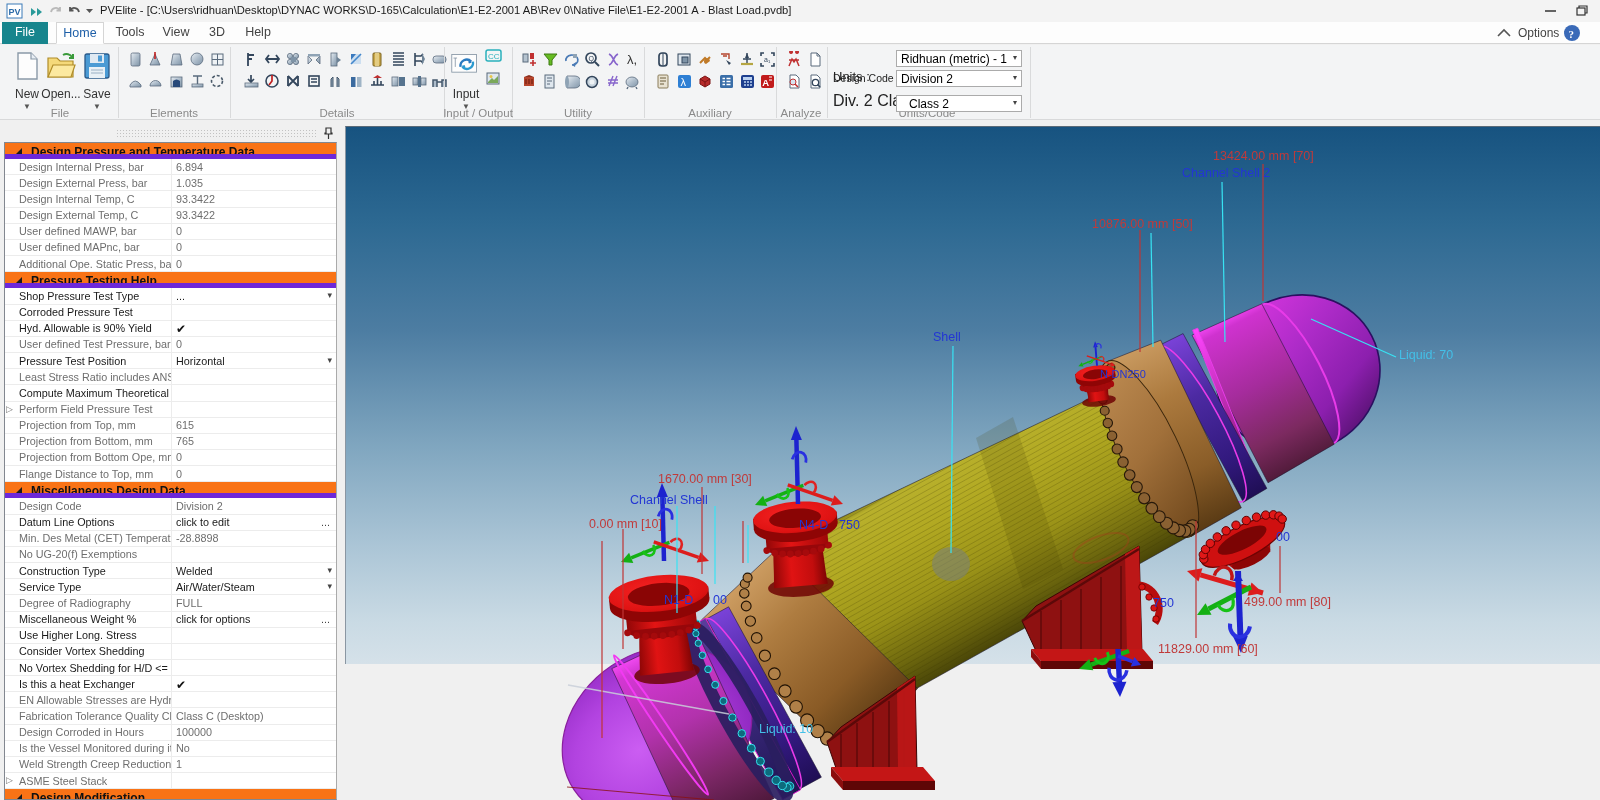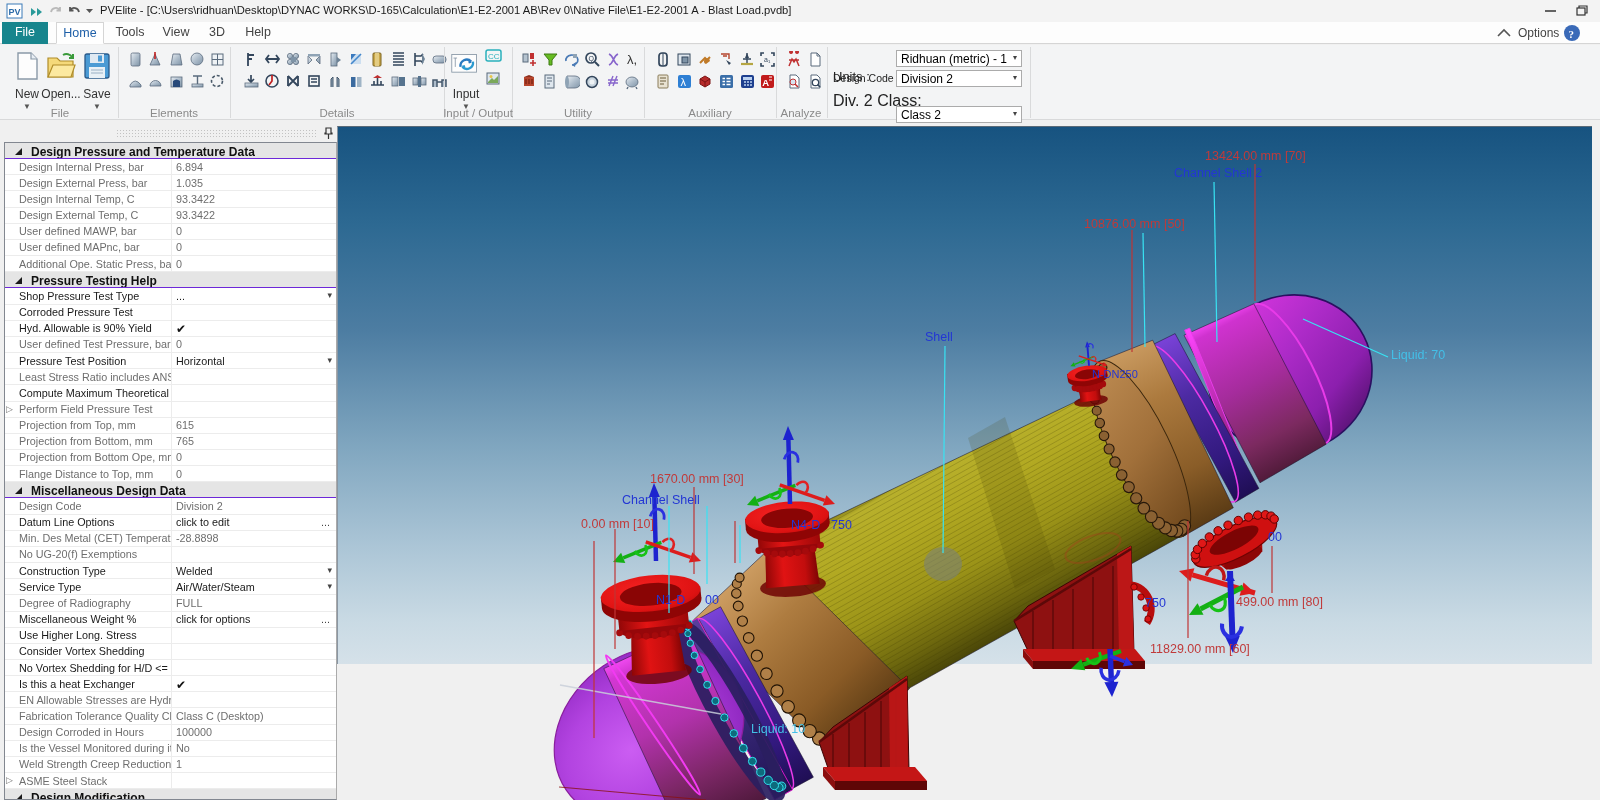--- a/index.html
+++ b/index.html
@@ -11,35 +11,35 @@
 .bigico{position:absolute;width:30px;height:30px}
 .biglab{position:absolute;top:42px;font-size:12px;color:#333;transform:translateX(-50%);white-space:nowrap}
 .caret{position:absolute;font-size:8px;color:#555;transform:translateX(-50%)}
 #panel{position:absolute;left:0;top:125px;width:345px;height:675px;background:#f0f0f0}
 #phead{position:absolute;left:0;top:0;width:338px;height:17px;background:#f0f0f0}
 #pheaddots{position:absolute;left:116px;top:4px;width:202px;height:10px;background-image:radial-gradient(circle,#c2c2c2 0.7px,transparent 0.9px);background-size:3px 3px}
 #pheadtxt{position:absolute;left:5px;top:16px;font-size:16px;color:#333;background:#f0f0f0;padding-right:8px}
 #pin{position:absolute;left:323px;top:2px;width:12px;height:13px;background:#f0f0f0}
 #grid{position:absolute;left:4px;top:17px;width:333px;height:658px;background:#fff;border:1px solid #828790;border-right:1px solid #aaa;overflow:hidden}
 .prow{position:relative;height:16.17px;border-bottom:1px solid #ececec;font-size:10.8px;white-space:nowrap;overflow:hidden}
-.phead{background:#e5e5e5;border-bottom:1px solid #6d28d9}
+.phead{background:#f97316;border-bottom:5px solid #6d28d9}
 .tri{position:absolute;left:10px;top:5px;width:0;height:0;border-bottom:7px solid #1a1a1a;border-left:7px solid transparent}
 .plab-h{position:absolute;left:26px;top:1.5px;font-weight:bold;color:#111;font-size:12px}
 .plab{position:absolute;left:14px;top:1.5px;width:152px;overflow:hidden}
 .plab-g{color:#6e6e6e}
 .plab-b{color:#1a1a1a}
 .pval{position:absolute;left:171px;top:1.5px;width:158px;overflow:hidden}
 .pval-g{color:#6e6e6e}
 .pval-b{color:#1a1a1a}
 .prow:not(.phead)::before{content:"";position:absolute;left:166px;top:0;bottom:0;width:1px;background:#ececec}
 .garr{position:absolute;left:1px;top:2px;font-size:9px;color:#777}
 .chk{font-size:12px;color:#111}
 .ddw{position:absolute;right:4px;top:2px;font-size:9px;color:#444}
 .dots{position:absolute;right:6px;top:1px;color:#444}
-#viewport{position:absolute;left:337px;top:126px;width:1255px;height:538px;border-top:1px solid #5a6a78;border-left:1px solid #8a96a2;
+#viewport{position:absolute;left:345px;top:126px;width:1255px;height:538px;border-top:1px solid #5a6a78;border-left:1px solid #8a96a2;
 background:linear-gradient(180deg,#175380 0%,#2d6992 18%,#4d7da2 38%,#81a7c0 60%,#abc5d6 78%,#c9dae4 92%,#d5e1e9 100%)}
 #vsvg{position:absolute;left:0;top:0}
 .ttl{position:absolute;font-size:11.2px;color:#1a1a1a;white-space:nowrap}
 .tab{position:absolute;top:0;height:22px;line-height:21px;font-size:12.5px;color:#444;text-align:center}
 </style></head><body>
 <div id="titlebar">
   <svg width="1600" height="22" style="position:absolute;left:0;top:0">
     <rect x="7" y="4" width="15" height="14" fill="#fff" stroke="#3a7ab8"></rect>
     <text x="8.5" y="14.5" font-size="9" font-weight="bold" fill="#2a6aa8" font-family="Liberation Sans">PV</text>
     <path d="M31,8 l5,4 -5,4 Z M37,8 l5,4 -5,4 Z" fill="#2a9a9a"></path>
@@ -298,21 +298,21 @@
   <div class="glabel" style="left:478px">Input / Output</div>
   <div class="glabel" style="left:578px">Utility</div>
   <div class="glabel" style="left:710px">Auxiliary</div>
   <div class="glabel" style="left:801px">Analyze</div>
   <div class="glabel" style="left:927px">Units/Code</div>
   <div style="position:absolute;left:833px;top:24px;font-size:13px;color:#222">Units :</div>
   <div style="position:absolute;left:833px;top:27px;font-size:10.5px;color:#222">Design Code :</div>
   <div style="position:absolute;left:833px;top:47px;font-size:16px;color:#222">Div. 2 Class:</div>
   <div style="position:absolute;left:896px;top:5px;width:126px;height:17px;background:#fff;border:1px solid #ababab;font-size:12px;padding:1px 4px">Ridhuan (metric) - 1<span style="position:absolute;right:4px;top:2px;font-size:8px;color:#444">▾</span></div>
   <div style="position:absolute;left:896px;top:25px;width:126px;height:17px;background:#fff;border:1px solid #ababab;font-size:12px;padding:1px 4px">Division 2<span style="position:absolute;right:4px;top:2px;font-size:8px;color:#444">▾</span></div>
-  <div style="position:absolute;left:896px;top:61px;width:126px;height:17px;background:#fff;border:1px solid #ababab;font-size:12px;padding:1px 4px">Class 2<span style="position:absolute;right:4px;top:2px;font-size:8px;color:#444">▾</span></div>
+  <div style="position:absolute;left:896px;top:50px;width:126px;height:17px;background:#fff;border:1px solid #ababab;font-size:12px;padding:1px 12px">Class 2<span style="position:absolute;right:4px;top:2px;font-size:8px;color:#444">▾</span></div>
 </div>
 <div id="panel">
   <div id="phead"></div>
     <div id="pheaddots"></div>
   <div id="pheadtxt">Design Constraints</div>
   <svg id="pin" width="12" height="13">
       <path d="M3,1 h5 v5 h1 v1 h-7 v-1 h1 Z M5.5,7 v5" fill="none" stroke="#333" stroke-width="1.2"></path>
     </svg>
   <div id="grid">
       <div class="prow phead">

